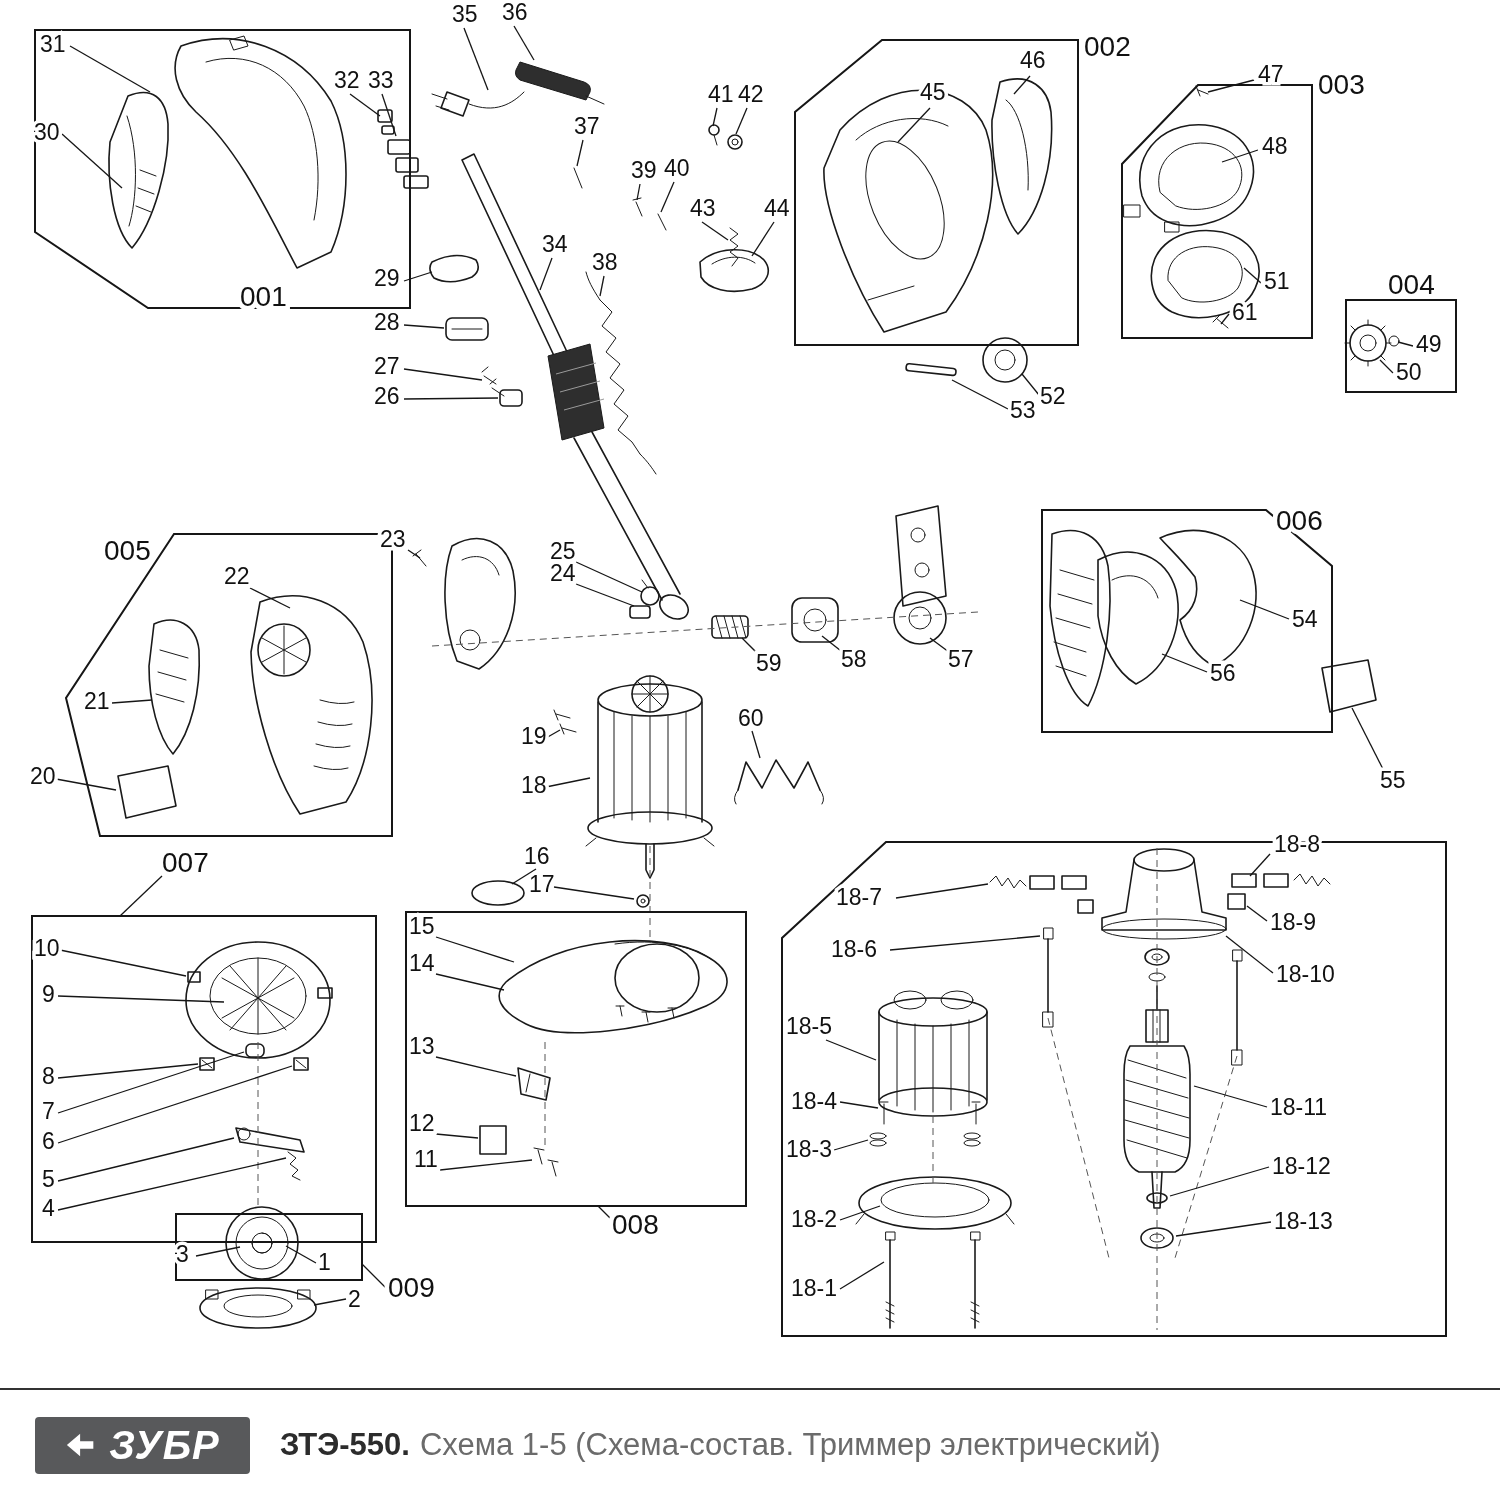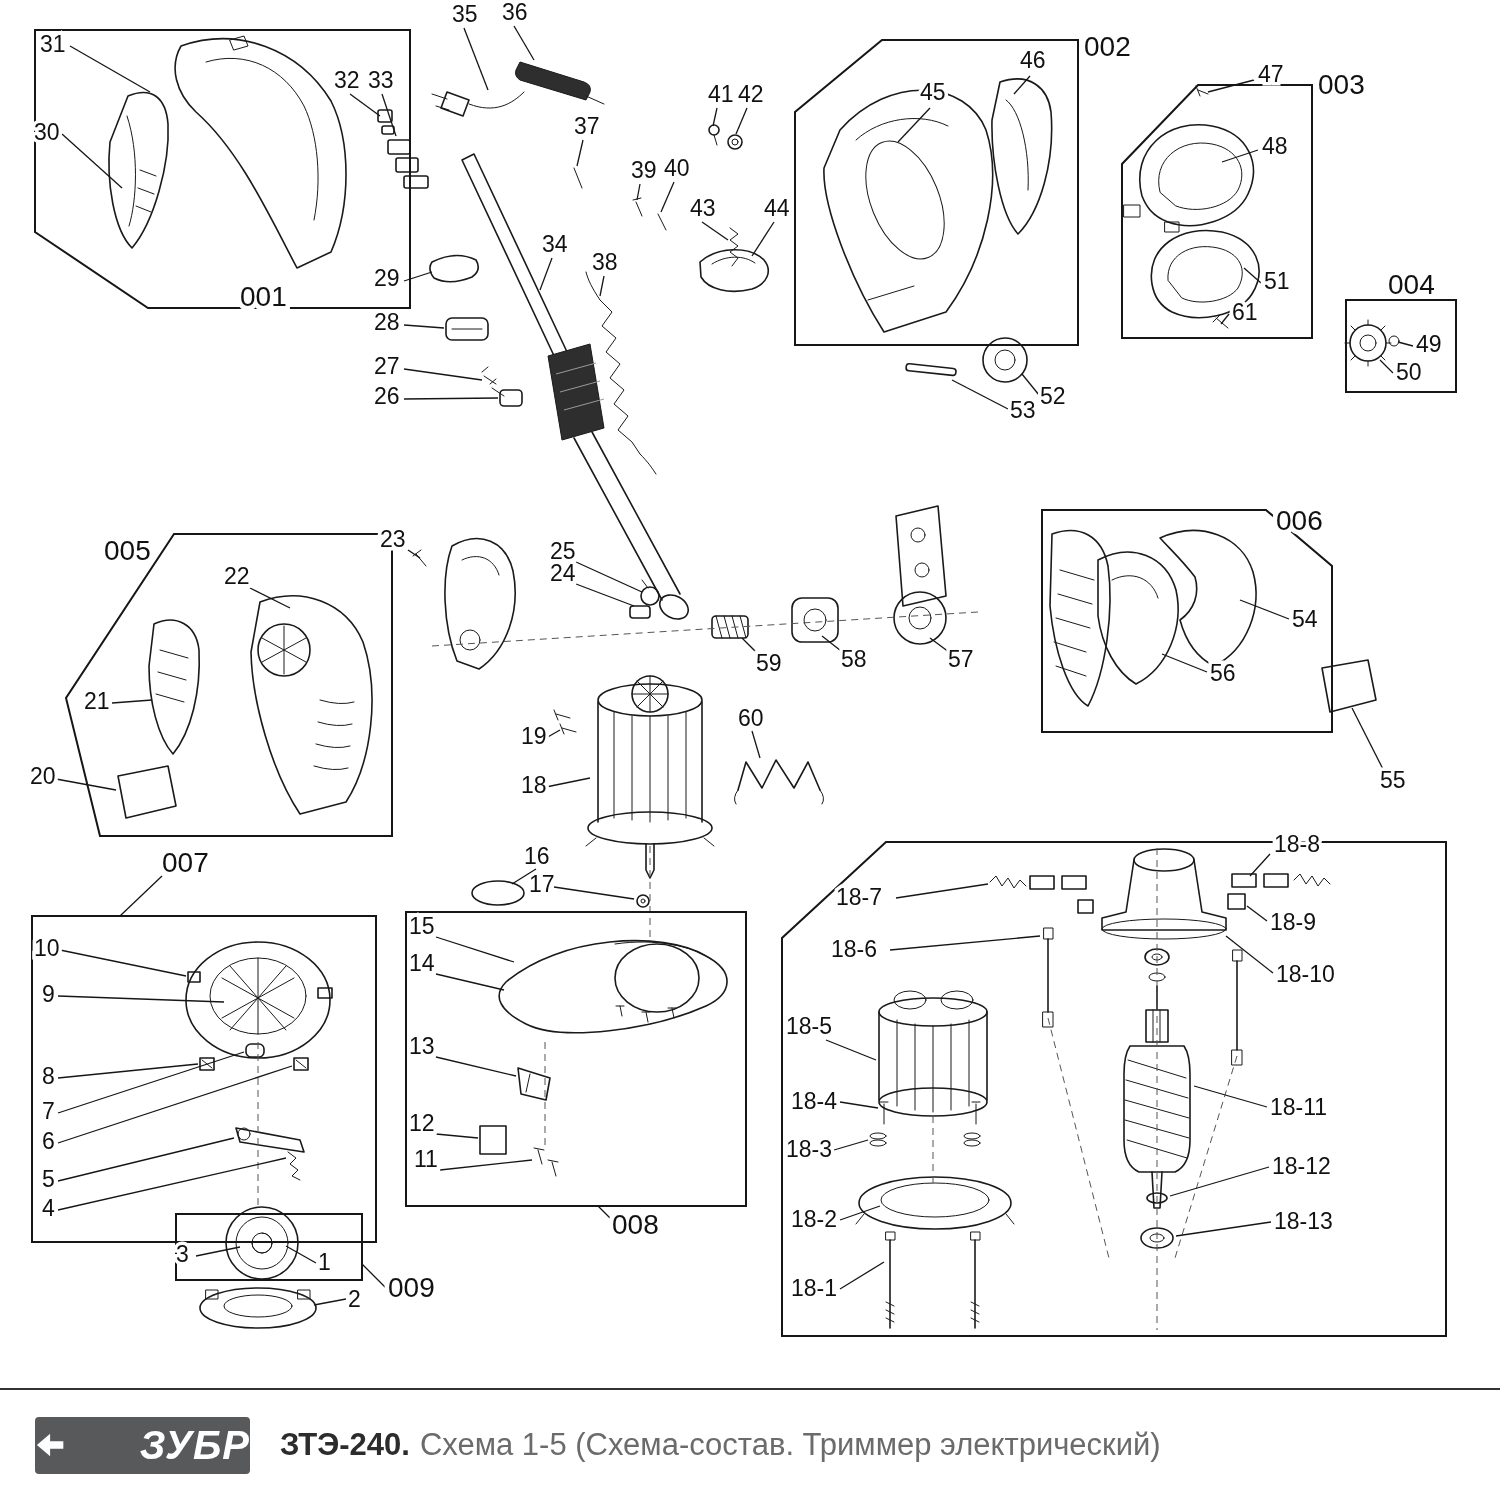--- a/index.html
+++ b/index.html
@@ -14,21 +14,21 @@
   .groupbox{fill:none;stroke:#161616;stroke-width:2;}
   .leader{stroke:#161616;stroke-width:1.3;}
   .plabel{font-size:23px;fill:#111;paint-order:stroke;stroke:#fff;stroke-width:7;
           font-family:"Liberation Sans",sans-serif;}
   .glabel{font-size:28px;fill:#111;paint-order:stroke;stroke:#fff;stroke-width:9;
           font-family:"Liberation Sans",sans-serif;}
   .footer{position:absolute;left:0;top:1388px;width:1500px;height:112px;
           border-top:2px solid #333;display:flex;align-items:center;gap:30px;
           padding-left:35px;box-sizing:border-box;}
   .logo{width:215px;height:57px;border-radius:4px;display:flex;align-items:center;
-        justify-content:space-between;gap:10px;color:#fff;font-weight:700;font-style:italic;
+        justify-content:center;gap:10px;color:#fff;font-weight:700;font-style:italic;
         font-size:40px;letter-spacing:1px;}
   .logo-arrow{width:34px;height:28px;}
   .caption{font-size:31px;color:#2c2c2c;white-space:nowrap;}
   .f-title{font-weight:700;margin-right:10px;}
   .f-sub{color:#6b6b6b;font-weight:400;}
 </style>
 </head>
 <body>
 
 <div class="page">
@@ -457,17 +457,17 @@
 
   <div class="footer">
     <div class="logo" style="background: rgb(88, 89, 91);">
       <svg class="logo-arrow" viewBox="0 0 36 28">
         <polygon points="16,2 2,14 16,26 16,18 30,18 30,10 16,10" fill="#ffffff"></polygon>
         <polygon points="26,2 34,2 24,14 34,26 26,26 16,14" fill="#ffffff" opacity="0.0"></polygon>
       </svg>
       <span>ЗУБР</span>
     </div>
     <div class="caption">
-      <span class="f-title">ЗТЭ-240.</span><span class="f-sub">Схема 1-5 (Схема-состав. Триммер электрический)</span>
+      <span class="f-title">ЗТЭ-550.</span><span class="f-sub">Схема 1-5 (Схема-состав. Триммер электрический)</span>
     </div>
   </div>
 
 </div>
 
 </body></html>

